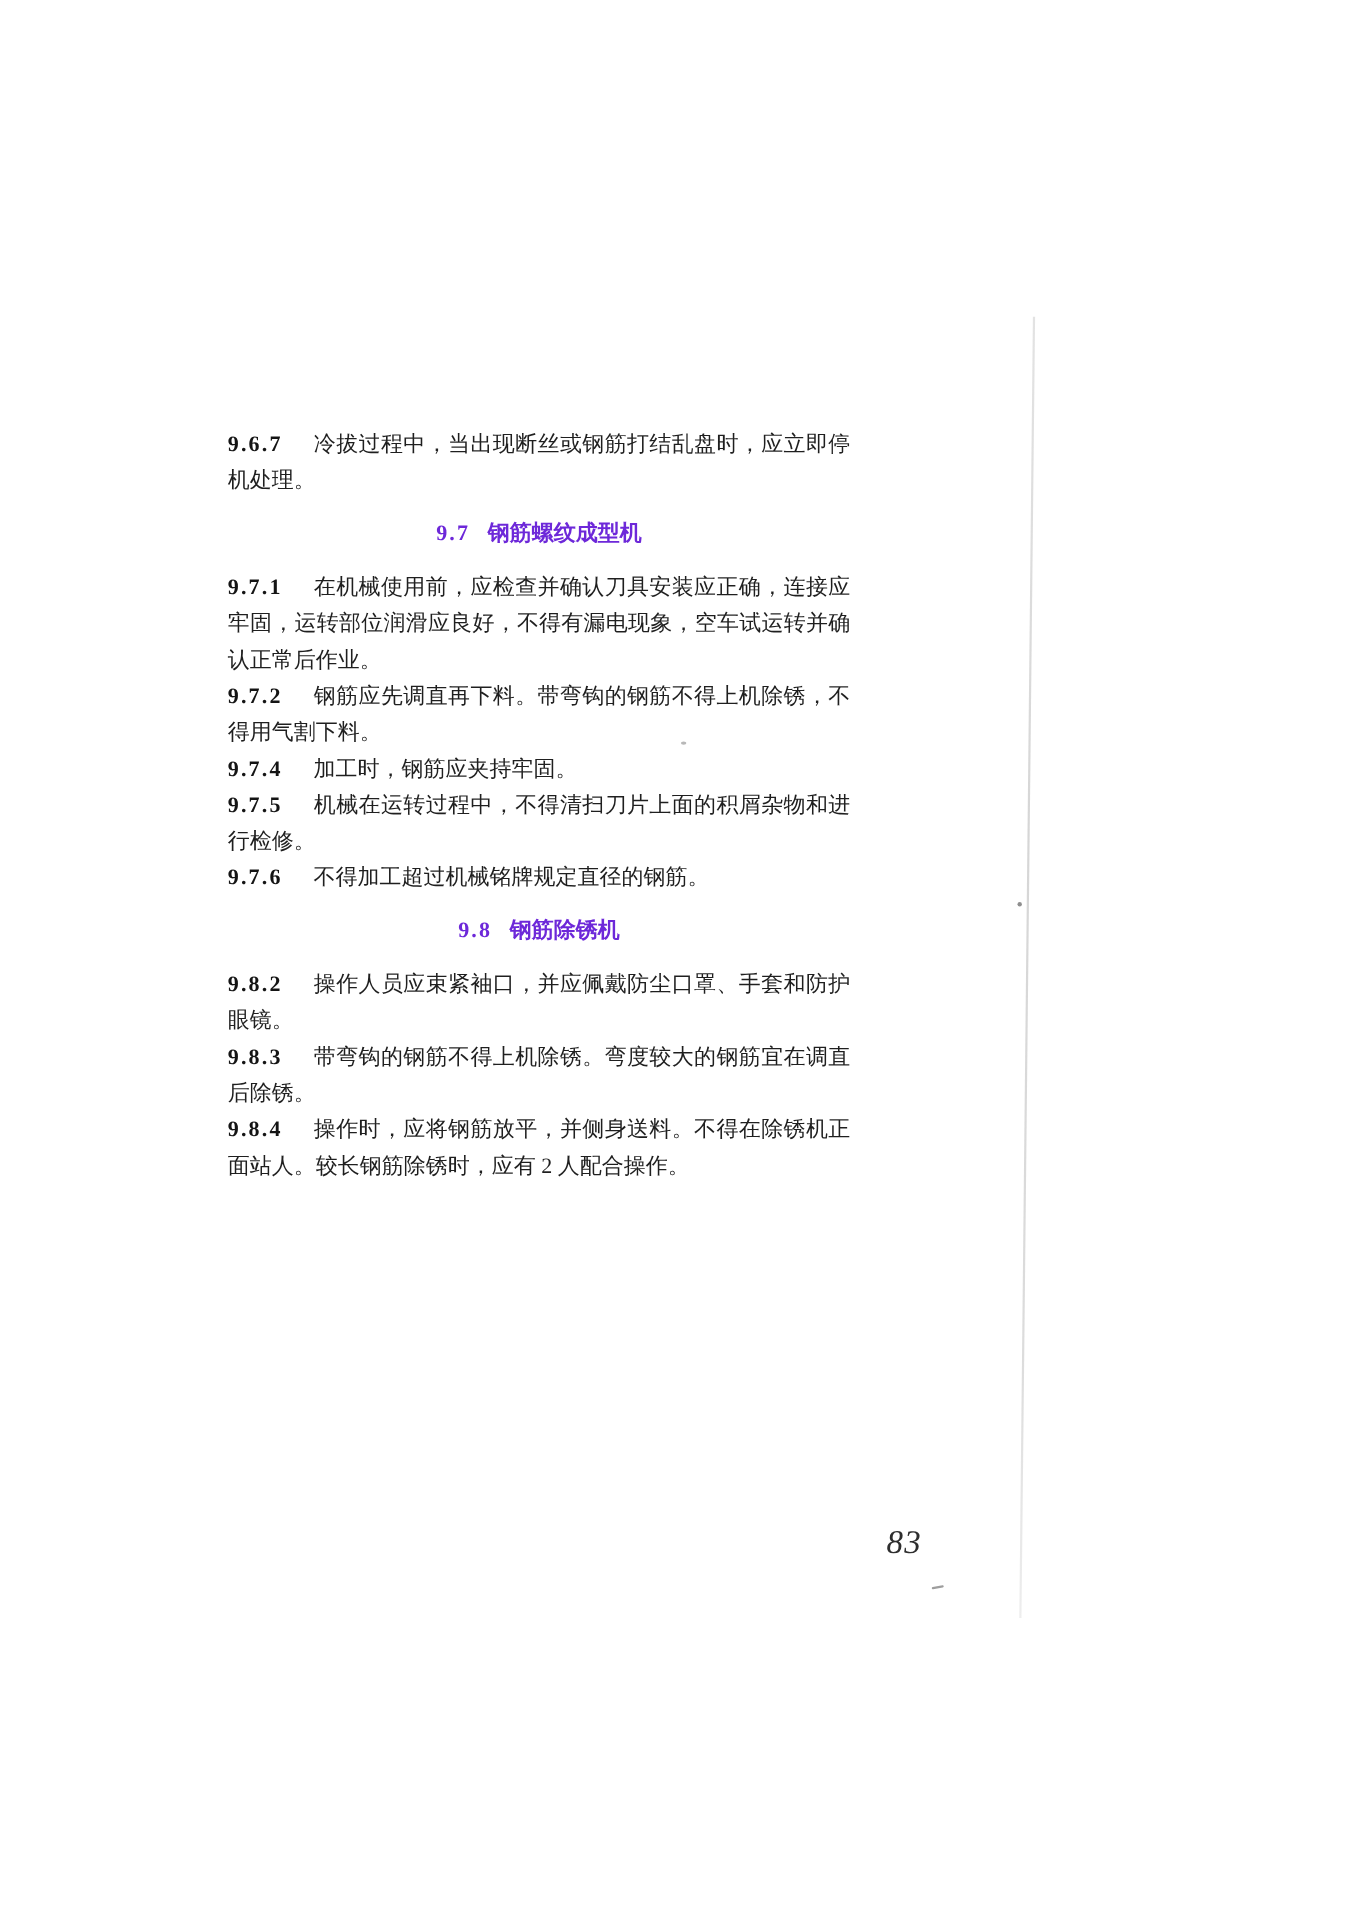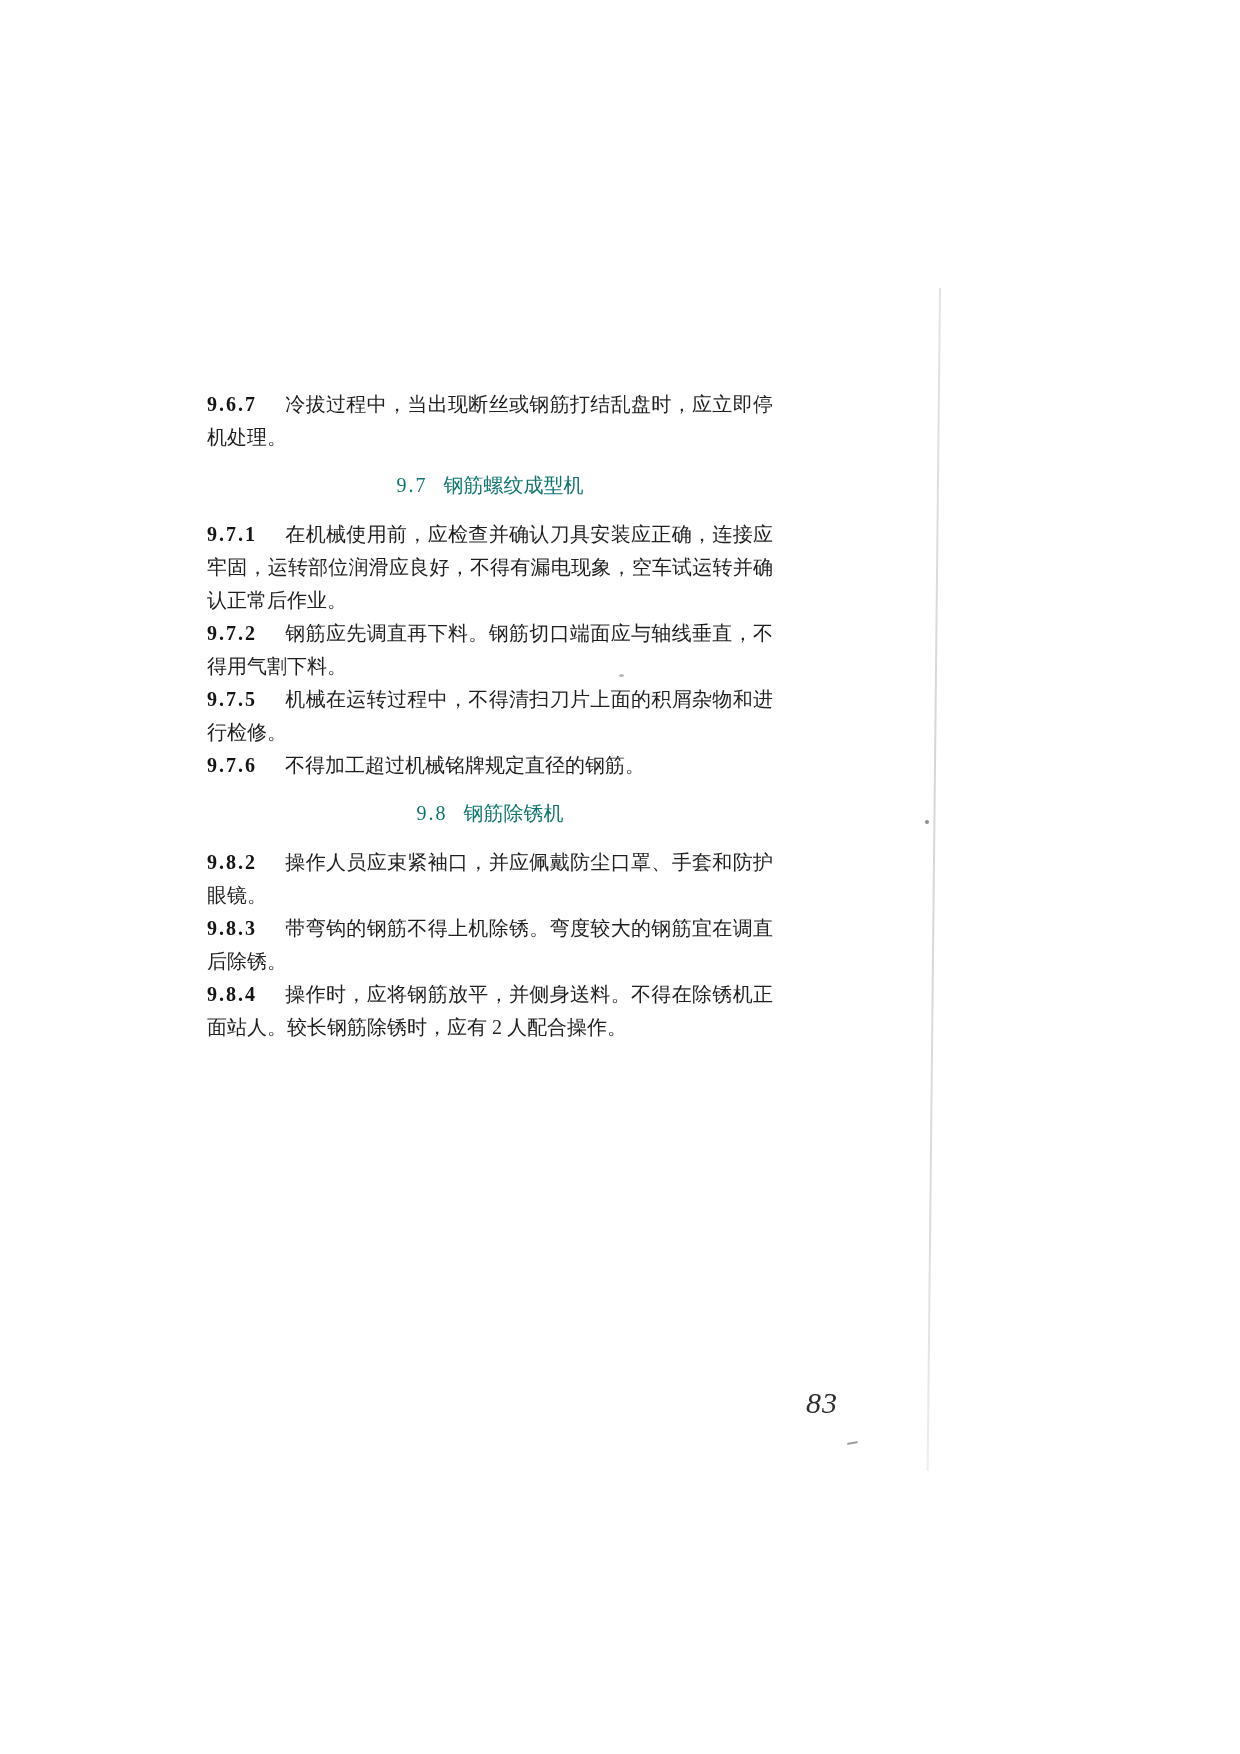--- a/index.html
+++ b/index.html
@@ -37,23 +37,23 @@
     width: 64px;
     margin-right: 14px;
     font-weight: 700;
     letter-spacing: 2px;
     text-align: left;
     color: #141414;
   }
   h2.section-heading {
     font-size: 20px;
     line-height: 33px;
-    font-weight: 400;
+    font-weight: 700;
     text-align: center;
-    color: #0f766e;
+    color: #6d28d9;
     margin: 15px 0 16px 0;
   }
   .section-number {
     margin-right: 16px;
     letter-spacing: 2px;
   }
   
   .scan-edge-line {
     position: absolute;
     left: 939px;
@@ -113,23 +113,24 @@
   <div class="speck-dash"></div>
 
   <div class="content">
 
     <p class="clause"><span class="clause-label">9.6.7</span><span class="clause-text">冷拔过程中，当出现断丝或钢筋打结乱盘时，应立即停机处理。</span></p>
 
     <h2 class="section-heading"><span class="section-number">9.7</span><span class="section-title">钢筋螺纹成型机</span></h2>
 
     <p class="clause"><span class="clause-label">9.7.1</span><span class="clause-text">在机械使用前，应检查并确认刀具安装应正确，连接应牢固，运转部位润滑应良好，不得有漏电现象，空车试运转并确认正常后作业。</span></p>
 
-    <p class="clause"><span class="clause-label">9.7.2</span><span class="clause-text">钢筋应先调直再下料。钢筋切口端面应与轴线垂直，不得用气割下料。</span></p>
+    <p class="clause"><span class="clause-label">9.7.2</span><span class="clause-text">钢筋应先调直再下料。带弯钩的钢筋不得上机除锈，不得用气割下料。</span></p>
 
 
+    <p class="clause"><span class="clause-label">9.7.4</span><span class="clause-text">加工时，钢筋应夹持牢固。</span></p>
 
     <p class="clause"><span class="clause-label">9.7.5</span><span class="clause-text">机械在运转过程中，不得清扫刀片上面的积屑杂物和进行检修。</span></p>
 
     <p class="clause"><span class="clause-label">9.7.6</span><span class="clause-text">不得加工超过机械铭牌规定直径的钢筋。</span></p>
 
     <h2 class="section-heading"><span class="section-number">9.8</span><span class="section-title">钢筋除锈机</span></h2>
 
 
     <p class="clause"><span class="clause-label">9.8.2</span><span class="clause-text">操作人员应束紧袖口，并应佩戴防尘口罩、手套和防护眼镜。</span></p>
 

